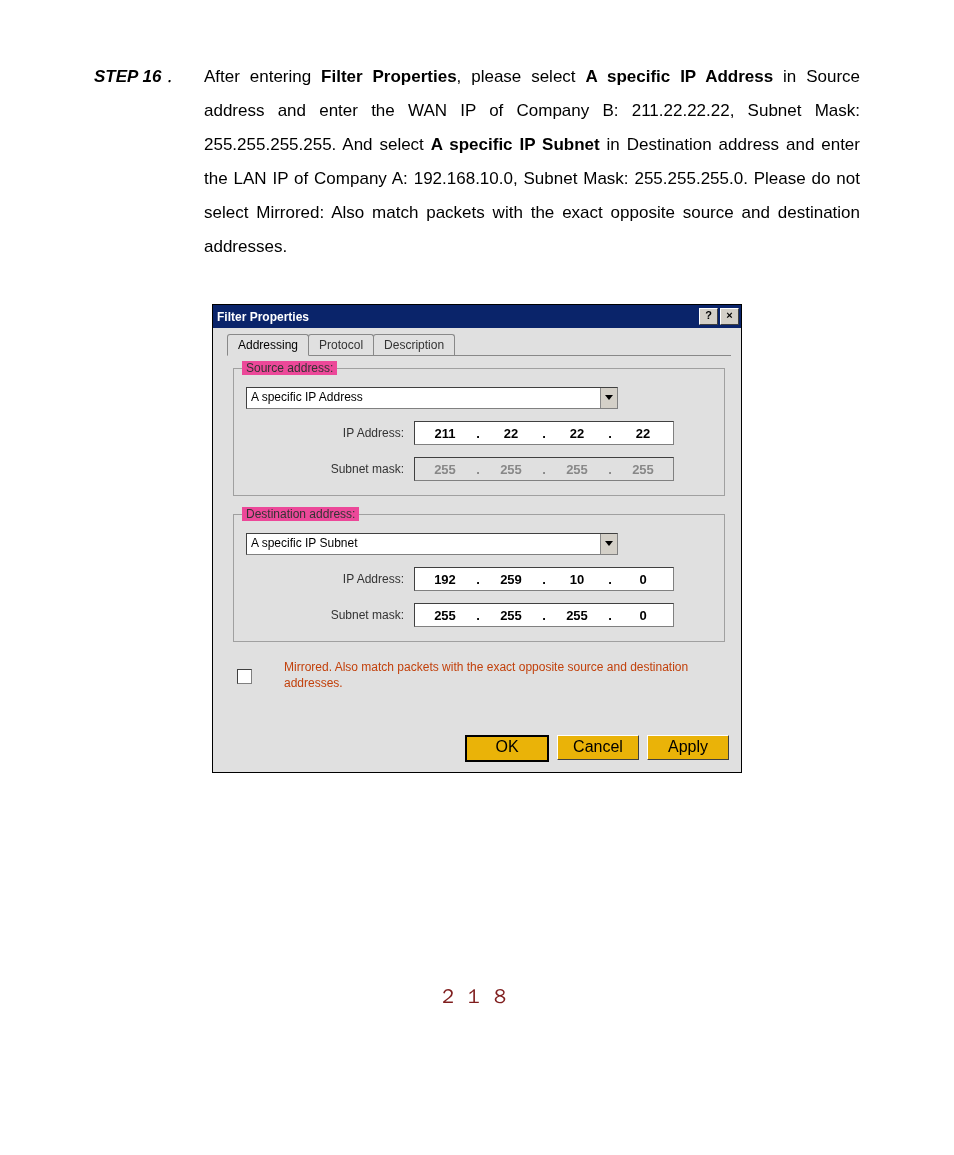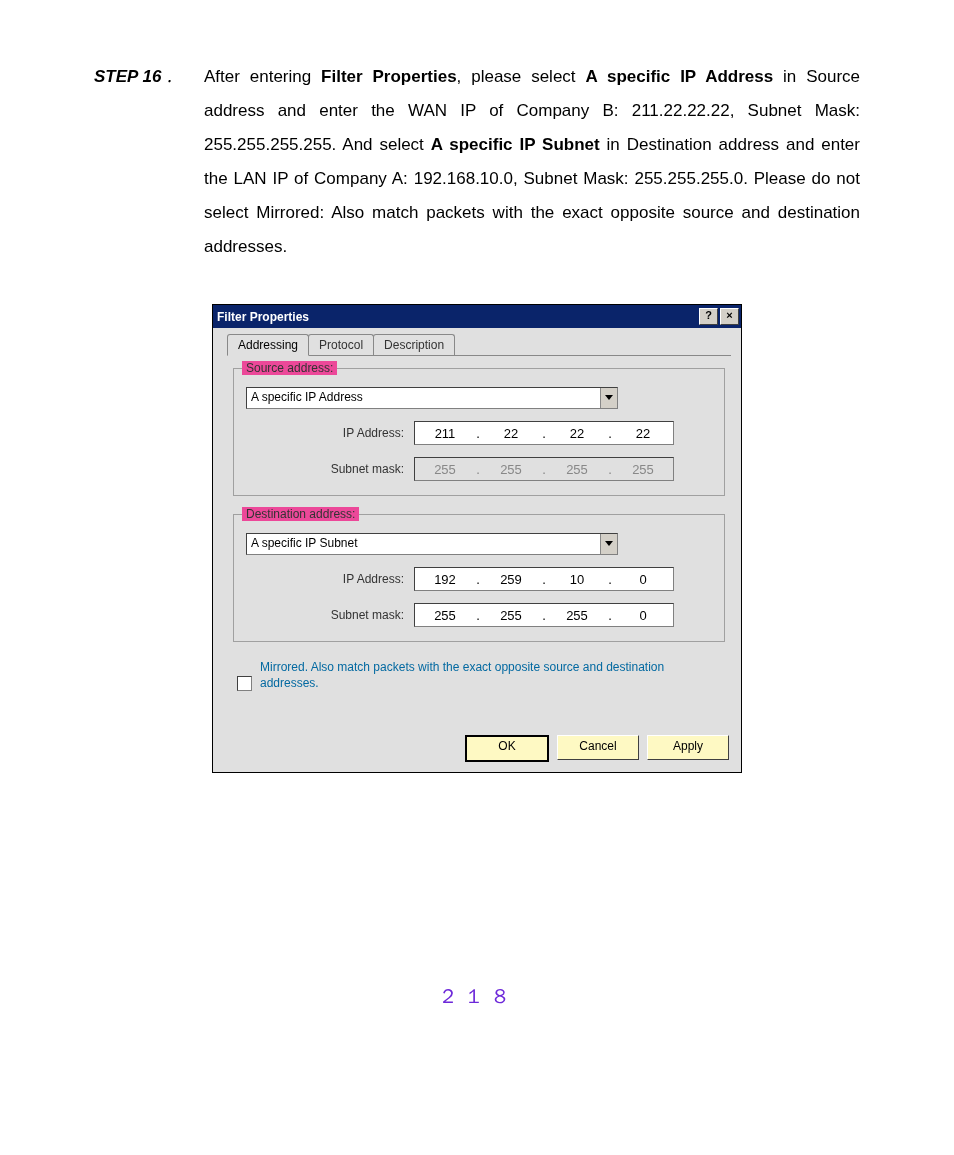--- a/index.html
+++ b/index.html
@@ -142,41 +142,42 @@
 }
 .ip-box {
   display: flex;
   align-items: center;
   background: #fff;
   border: 1px solid #808080;
   border-top-color: #404040;
   border-left-color: #404040;
   height: 22px;
   width: 258px;
-  font-weight: normal;
+  font-weight: bold;
   font-family: Tahoma, Arial;
   font-size: 13px;
 }
 .ip-box.disabled {
   background: #e0e0e0;
   color: #888;
 }
 .ip-seg {
   flex: 1;
   text-align: center;
 }
 .ip-dot {
   width: 6px;
   text-align: center;
 }
 .chk-row {
   display: flex;
-  align-items: flex-end;
+  align-items: center;
   margin: 8px 10px 40px 10px;
-  color: #0369a1;
+  color: #c2410c;
+  gap: 24px;
 }
 .chk {
   width: 13px;
   height: 13px;
   background: #fff;
   border: 1px solid #808080;
   border-top-color: #404040;
   border-left-color: #404040;
   margin-right: 8px;
   margin-top: 1px;
@@ -187,40 +188,40 @@
 }
 .btn-row {
   display: flex;
   justify-content: flex-end;
   gap: 8px;
   padding: 4px 2px 0 0;
 }
 .btn {
   width: 80px;
   height: 23px;
-  background: #fef9c3;
+  background: #eab308;
   border: 1px solid #404040;
   border-top-color: #fff;
   border-left-color: #fff;
   text-align: center;
   line-height: 21px;
-  font-size: 12px;
+  font-size: 16px;
   color: #000;
 }
 .btn.default {
   border: 2px solid #000;
   line-height: 19px;
 }
 .page-num {
   text-align: center;
   font-family: "Courier New", monospace;
   font-size: 20px;
   letter-spacing: 6px;
   margin-top: 210px;
-  color: #6d28d9;
+  color: #7f1d1d;
 }
 </style>
 </head>
 <body>
 
 <div class="page">
 
   <div class="step-line">
     <div class="step-label">STEP 16﹒</div>
     <div class="step-body">

